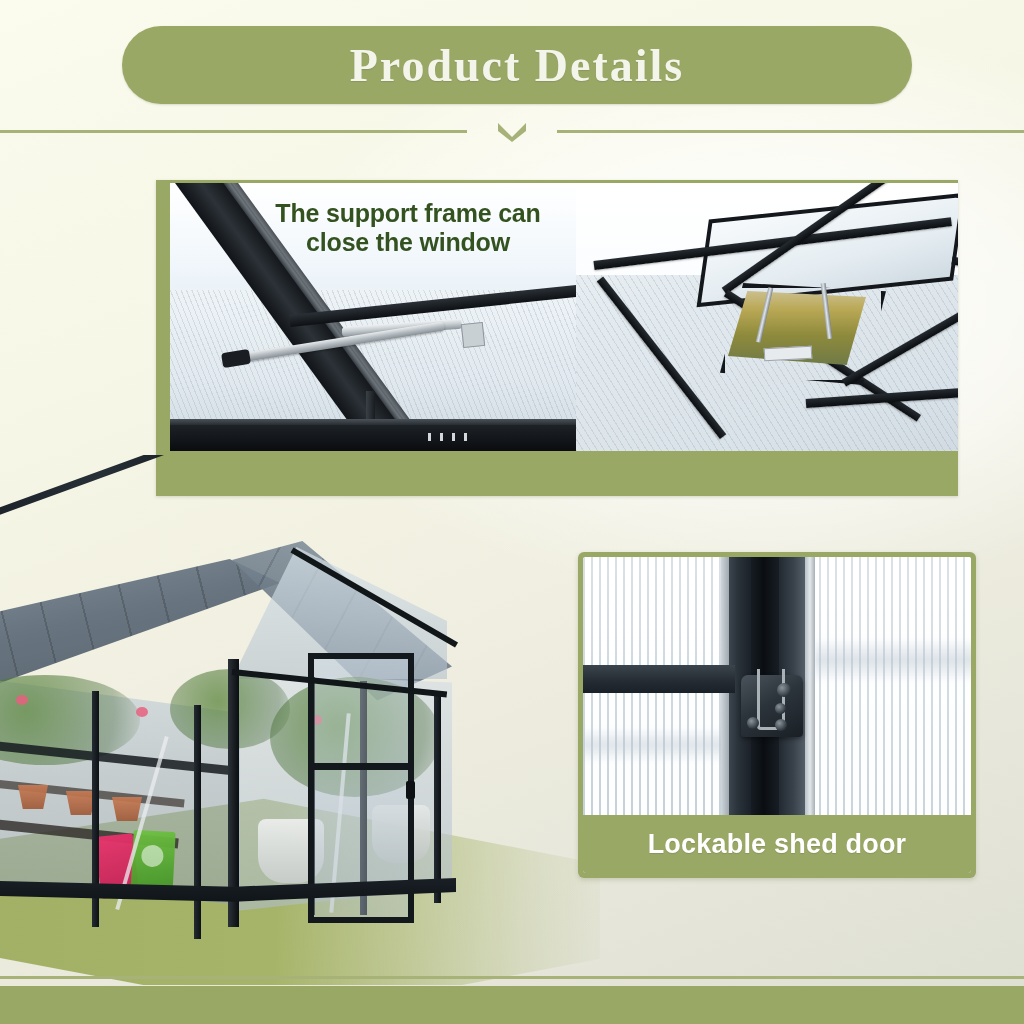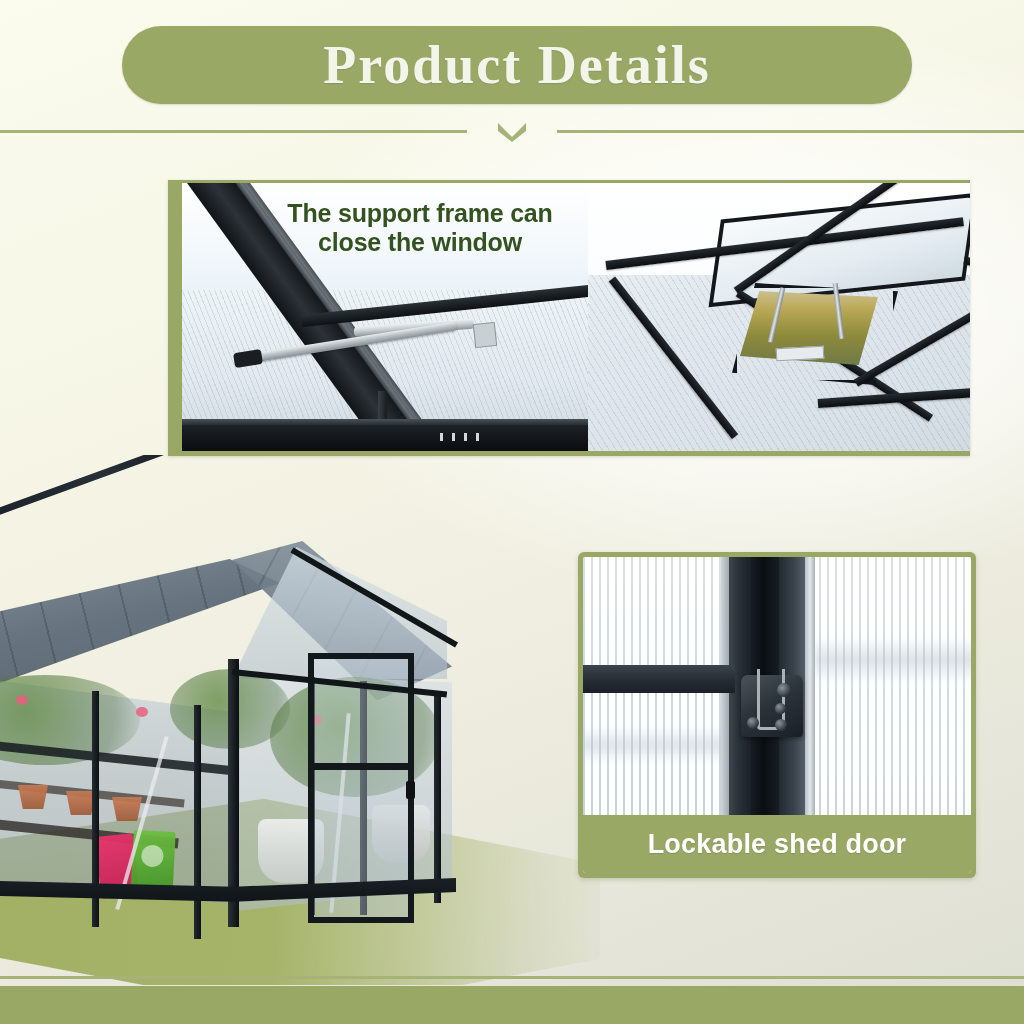--- a/index.html
+++ b/index.html
@@ -36,21 +36,21 @@
     background: #9aa866;
     border-radius: 40px;
     display: flex;
     align-items: center;
     justify-content: center;
     box-shadow: 0 1px 2px rgba(120,128,90,0.25);
   }
   .title-pill-text {
     font-family: "Liberation Serif", serif;
     font-weight: bold;
-    font-size: 54px;
+    font-size: 46px;
     letter-spacing: 2px;
     color: #f4f5ea;
     white-space: nowrap;
     text-shadow: 0 1px 1px rgba(110,118,80,0.35);
   }
 
   .divider-row {
     position: absolute;
     left: 0; top: 120px;
     width: 1024px; height: 22px;
@@ -70,22 +70,22 @@
     width: 34px;
     height: 22px;
     position: relative;
     flex: 0 0 auto;
   }
   .chevron-icon svg { display: block; }
 
   
   .twin-block {
     position: absolute;
-    left: 168px; top: 180px;
-    width: 802px; height: 276px;
+    left: 156px; top: 180px;
+    width: 802px; height: 316px;
     background: #9aa866;
     padding: 0;
     box-sizing: border-box;
     box-shadow: 0 1px 3px rgba(130,138,100,0.3);
   }
   .twin-inner {
     position: absolute;
     left: 14px; top: 3px;
     width: 788px; height: 268px;
     display: flex;

